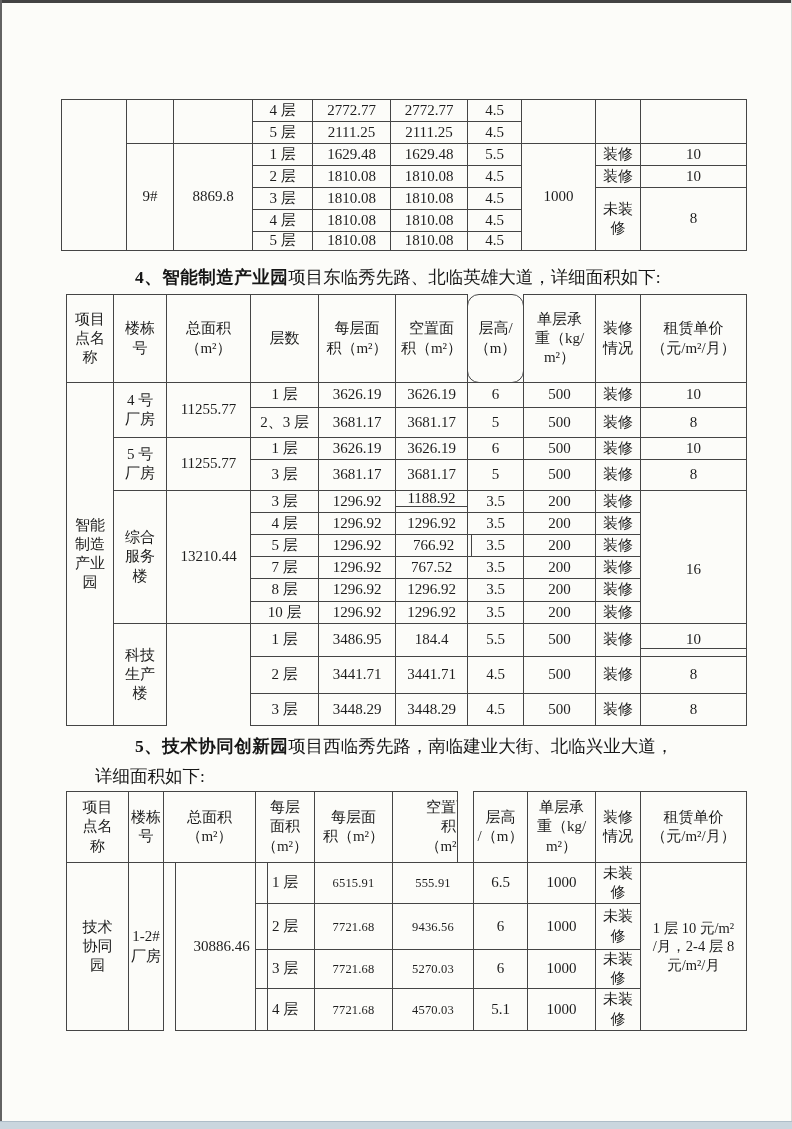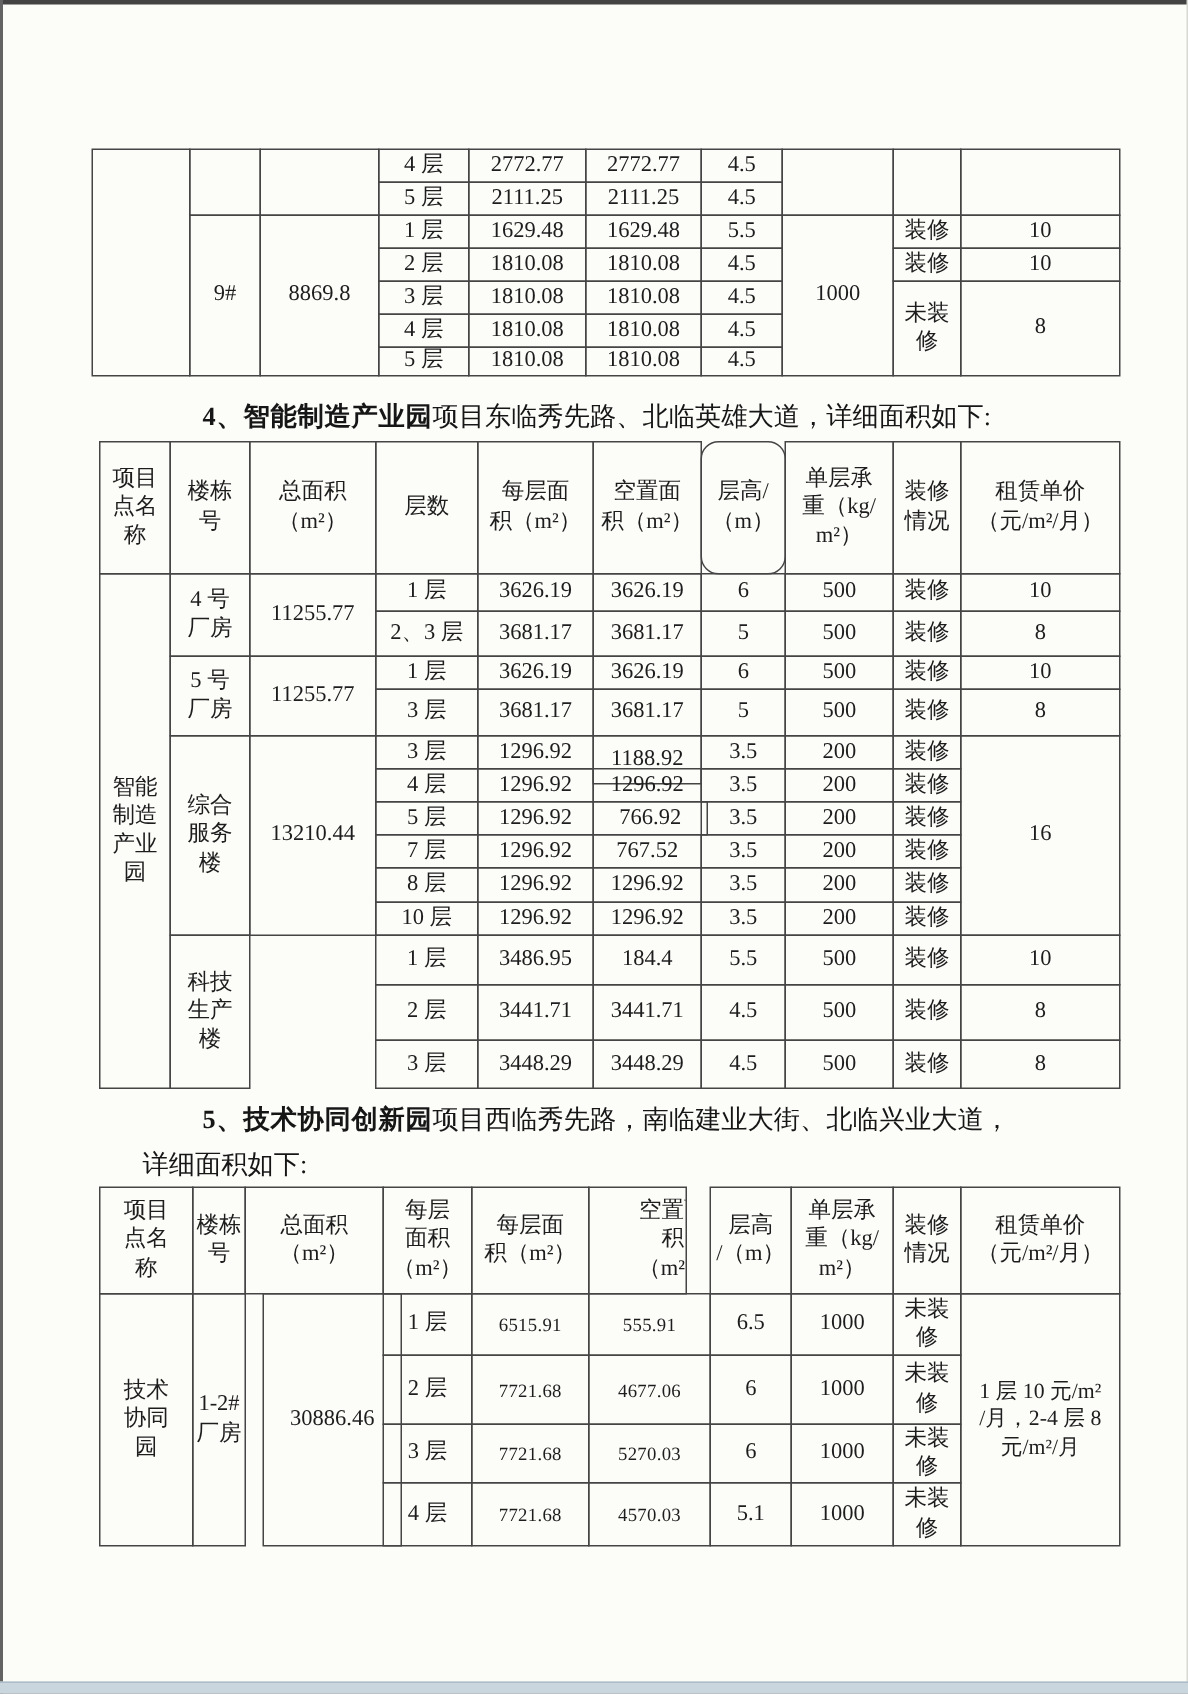--- a/index.html
+++ b/index.html
@@ -160,21 +160,21 @@
       <div class="cell" style="left: 467px; top: 459px; width: 57px; height: 32px;">5</div>
       <div class="cell" style="left: 523px; top: 459px; width: 73px; height: 32px;">500</div>
       <div class="cell" style="left: 595px; top: 459px; width: 46px; height: 32px;">装修</div>
       <div class="cell" style="left: 640px; top: 459px; width: 107px; height: 32px;">8</div>
       <div class="cell" style="left: 113px; top: 490px; width: 54px; height: 134px;">综合
 服务
 楼</div>
       <div class="cell" style="left: 166px; top: 490px; width: 85px; height: 134px;">13210.44</div>
       <div class="cell" style="left: 250px; top: 490px; width: 69px; height: 23px;">3 层</div>
       <div class="cell" style="left: 318px; top: 490px; width: 78px; height: 23px;">1296.92</div>
-      <div class="cell" style="left: 395px; top: 490px; width: 73px; height: 33px; text-align: right;">1188.92</div>
+      <div class="cell" style="left: 395px; top: 490px; width: 73px; height: 17px; text-align: right;">1188.92</div>
       <div class="cell" style="left: 467px; top: 490px; width: 57px; height: 23px;">3.5</div>
       <div class="cell" style="left: 523px; top: 490px; width: 73px; height: 23px;">200</div>
       <div class="cell" style="left: 595px; top: 490px; width: 46px; height: 23px;">装修</div>
       <div class="cell" style="left: 250px; top: 512px; width: 69px; height: 23px;">4 层</div>
       <div class="cell" style="left: 318px; top: 512px; width: 78px; height: 23px;">1296.92</div>
       <div class="cell" style="left: 395px; top: 512px; width: 73px; height: 23px;">1296.92</div>
       <div class="cell" style="left: 467px; top: 512px; width: 57px; height: 23px;">3.5</div>
       <div class="cell" style="left: 523px; top: 512px; width: 73px; height: 23px;">200</div>
       <div class="cell" style="left: 595px; top: 512px; width: 46px; height: 23px;">装修</div>
       <div class="cell" style="left: 250px; top: 534px; width: 69px; height: 23px;">5 层</div>
@@ -194,21 +194,21 @@
       <div class="cell" style="left: 395px; top: 578px; width: 73px; height: 24px;">1296.92</div>
       <div class="cell" style="left: 467px; top: 578px; width: 57px; height: 24px;">3.5</div>
       <div class="cell" style="left: 523px; top: 578px; width: 73px; height: 24px;">200</div>
       <div class="cell" style="left: 595px; top: 578px; width: 46px; height: 24px;">装修</div>
       <div class="cell" style="left: 250px; top: 601px; width: 69px; height: 23px;">10 层</div>
       <div class="cell" style="left: 318px; top: 601px; width: 78px; height: 23px;">1296.92</div>
       <div class="cell" style="left: 395px; top: 601px; width: 73px; height: 23px;">1296.92</div>
       <div class="cell" style="left: 467px; top: 601px; width: 57px; height: 23px;">3.5</div>
       <div class="cell" style="left: 523px; top: 601px; width: 73px; height: 23px;">200</div>
       <div class="cell" style="left: 595px; top: 601px; width: 46px; height: 23px;">装修</div>
-      <div class="cell" style="left: 640px; top: 490px; width: 107px; height: 134px;">16</div>
+      <div class="cell" style="left: 640px; top: 490px; width: 107px; height: 159px;">16</div>
       <div class="cell" style="left: 113px; top: 623px; width: 54px; height: 103px;">科技
 生产
 楼</div>
       <div class="cell" style="left: 250px; top: 623px; width: 69px; height: 34px;">1 层</div>
       <div class="cell" style="left: 318px; top: 623px; width: 78px; height: 34px;">3486.95</div>
       <div class="cell" style="left: 395px; top: 623px; width: 73px; height: 34px;">184.4</div>
       <div class="cell" style="left: 467px; top: 623px; width: 57px; height: 34px;">5.5</div>
       <div class="cell" style="left: 523px; top: 623px; width: 73px; height: 34px;">500</div>
       <div class="cell" style="left: 595px; top: 623px; width: 46px; height: 34px;">装修</div>
       <div class="cell" style="left: 640px; top: 623px; width: 107px; height: 34px;">10</div>
@@ -265,21 +265,21 @@
       <div class="cell" style="left: 163px; top: 862px; width: 93px; height: 169px; margin-left: 12px;">30886.46</div>
       <div class="cell" style="left: 255px; top: 862px; width: 60px; height: 42px;">1 层</div>
       <div class="cell sm" style="left: 314px; top: 862px; width: 79px; height: 42px;">6515.91</div>
       <div class="cell sm" style="left: 392px; top: 862px; width: 82px; height: 42px;">555.91</div>
       <div class="cell" style="left: 473px; top: 862px; width: 55px; height: 42px;">6.5</div>
       <div class="cell" style="left: 527px; top: 862px; width: 69px; height: 42px;">1000</div>
       <div class="cell" style="left: 595px; top: 862px; width: 46px; height: 42px;">未装
 修</div>
       <div class="cell" style="left: 255px; top: 903px; width: 60px; height: 47px;">2 层</div>
       <div class="cell sm" style="left: 314px; top: 903px; width: 79px; height: 47px;">7721.68</div>
-      <div class="cell sm" style="left: 392px; top: 903px; width: 82px; height: 47px;">4677.06</div>
+      <div class="cell sm" style="left: 392px; top: 903px; width: 82px; height: 47px;">9436.56</div>
       <div class="cell" style="left: 473px; top: 903px; width: 55px; height: 47px;">6</div>
       <div class="cell" style="left: 527px; top: 903px; width: 69px; height: 47px;">1000</div>
       <div class="cell" style="left: 595px; top: 903px; width: 46px; height: 47px;">未装
 修</div>
       <div class="cell" style="left: 255px; top: 949px; width: 60px; height: 40px;">3 层</div>
       <div class="cell sm" style="left: 314px; top: 949px; width: 79px; height: 40px;">7721.68</div>
       <div class="cell sm" style="left: 392px; top: 949px; width: 82px; height: 40px;">5270.03</div>
       <div class="cell" style="left: 473px; top: 949px; width: 55px; height: 40px;">6</div>
       <div class="cell" style="left: 527px; top: 949px; width: 69px; height: 40px;">1000</div>
       <div class="cell" style="left: 595px; top: 949px; width: 46px; height: 40px;">未装

